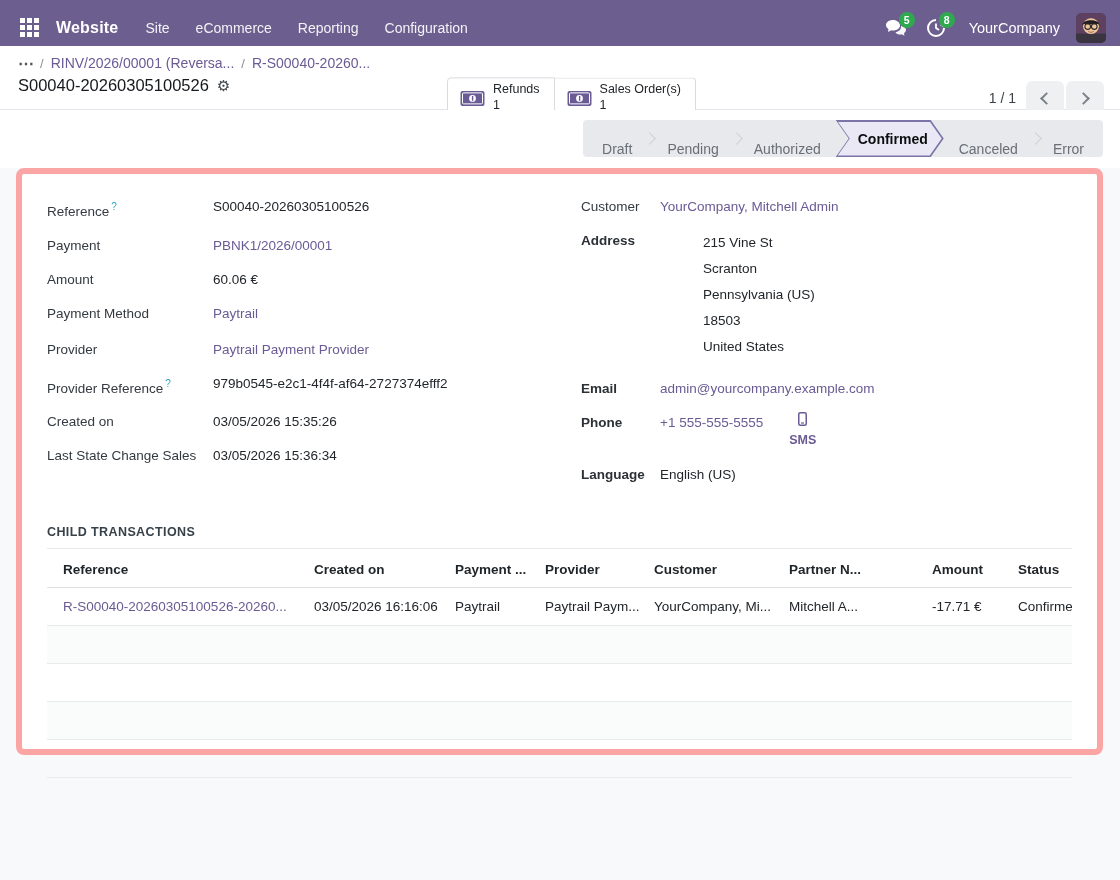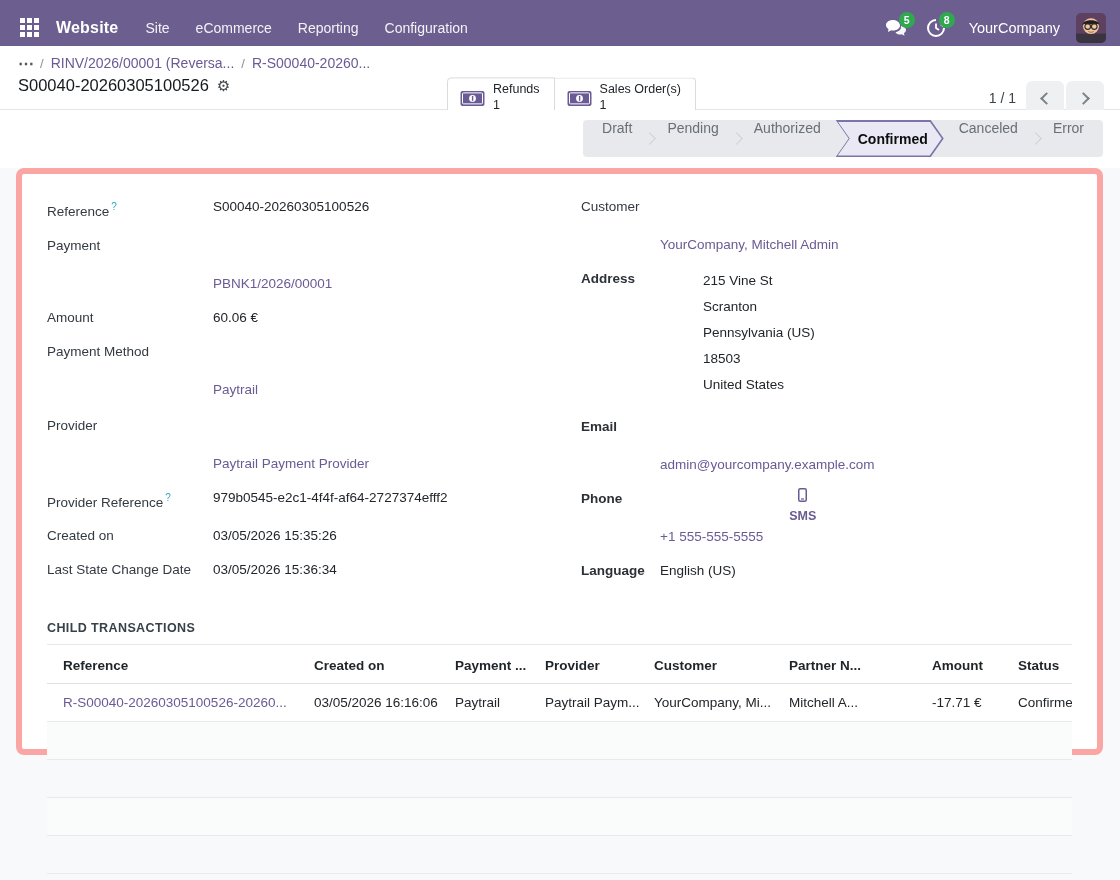--- a/index.html
+++ b/index.html
@@ -46,21 +46,21 @@
   .pager-btns { display:flex; gap:2px; }
   .pager-btn { width:38px; height:34px; background:#eff0f2; border:none; border-radius:6px;
     display:flex; align-items:center; justify-content:center; cursor:pointer; }
   .chev { width:9px; height:9px; border-top:2px solid #7c8288; border-right:2px solid #7c8288; }
   .chev.left { transform:rotate(-135deg); margin-left:3px; }
   .chev.right { transform:rotate(45deg); margin-right:3px; }
 
   
   .status-row { height:58px; background:#fff; position:relative; }
   .statusbar { position:absolute; right:17px; top:10px; height:37px; background:#e8e9ec;
-    border-radius:4px; display:flex; align-items:flex-start; overflow:hidden; }
+    border-radius:4px; display:flex; align-items:flex-end; overflow:hidden; }
   .sb-item { display:flex; align-items:center; padding:0 19px; font-size:14px;
     color:#696f77; cursor:pointer; white-space:nowrap; }
   .sb-sep { align-self:center; width:9px; height:9px; border-top:1.5px solid #cdd0d5;
     border-right:1.5px solid #cdd0d5; transform:rotate(45deg); margin:0 -6px; }
   .sb-active-wrap { position:relative; margin:0 -4px; cursor:pointer; }
   .sb-active-outer { height:37px; min-width:108px; background:#7b74a8;
     clip-path:polygon(0 0, calc(100% - 13px) 0, 100% 50%, calc(100% - 13px) 100%, 0 100%, 13px 50%); }
   .sb-active-inner { position:absolute; top:1.5px; left:2px; right:2px; bottom:1.5px;
     background:#eae8f4;
     clip-path:polygon(0 0, calc(100% - 12px) 0, 100% 50%, calc(100% - 12px) 100%, 0 100%, 12px 50%);
@@ -70,21 +70,21 @@
   
   .sheet { width:1087px; margin:0 auto 0 16px; height:587px; background:#fff;
     border:6px solid #fca5a5; border-radius:8px; padding:22px 25px 0 25px; }
   .form-grid { display:flex; }
   .form-col-left { width:534px; }
   .form-col-right { flex:1; padding-left:0; }
   .field-row { display:flex; margin-bottom:13px; line-height:21px; font-size:13.5px; }
   .field-label { width:166px; color:#343a41; flex-shrink:0; }
   .field-label sup { color:#2fa8bd; font-size:10px; margin-left:2px; cursor:pointer; }
   .field-value { color:#22262a; }
-  .link { color:#6a5b94; cursor:pointer; text-decoration:none;margin-top:38px; }
+  .link { color:#6a5b94; cursor:pointer; text-decoration:none; }
   .r-row { display:flex; margin-bottom:13px; line-height:21px; font-size:13.5px; }
   .r-label { width:79px; flex-shrink:0; color:#343a41; }
   .r-label.bold { font-weight:700; color:#2c3137; }
   .addr-lines div { line-height:26px; }
   .addr-block { margin-bottom:18px;gap:43px; }
   .sms-btn { display:inline-flex; align-items:center; gap:4px; margin-left:26px;
     color:#6a5b94; font-weight:700; font-size:12.5px; cursor:pointer;flex-direction:column; }
   .phone-svg { width:9px; height:14px; }
 
   
@@ -261,21 +261,21 @@
       </div>
       <div class="field-row">
         <span class="field-label"><span>Provider Reference</span><sup>?</sup></span>
         <span class="field-value">979b0545-e2c1-4f4f-af64-2727374efff2</span>
       </div>
       <div class="field-row">
         <span class="field-label">Created on</span>
         <span class="field-value">03/05/2026 15:35:26</span>
       </div>
       <div class="field-row">
-        <span class="field-label">Last State Change Date</span>
+        <span class="field-label">Last State Change Sales</span>
         <span class="field-value">03/05/2026 15:36:34</span>
       </div>
     </div>
 
     <div class="form-col-right">
       <div class="r-row">
         <span class="r-label">Customer</span>
         <a class="link">YourCompany, Mitchell Admin</a>
       </div>
       <div class="r-row addr-block">

